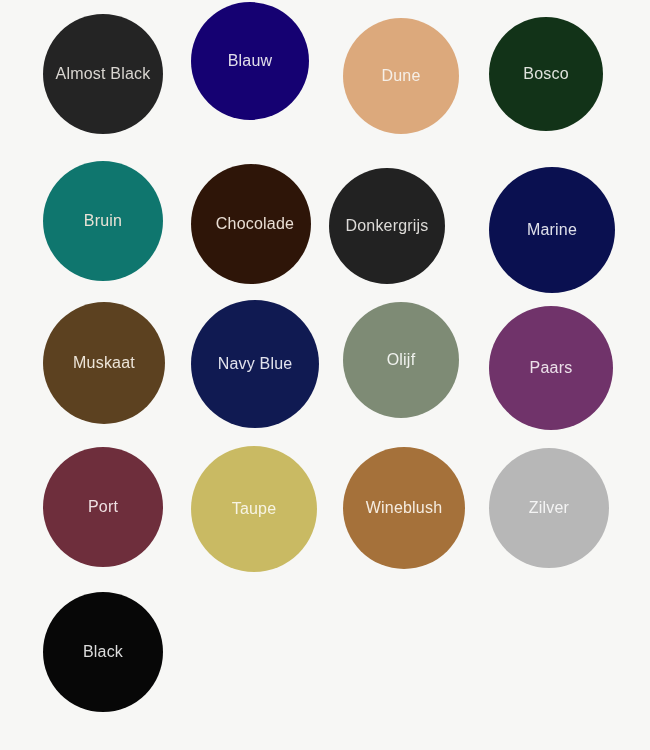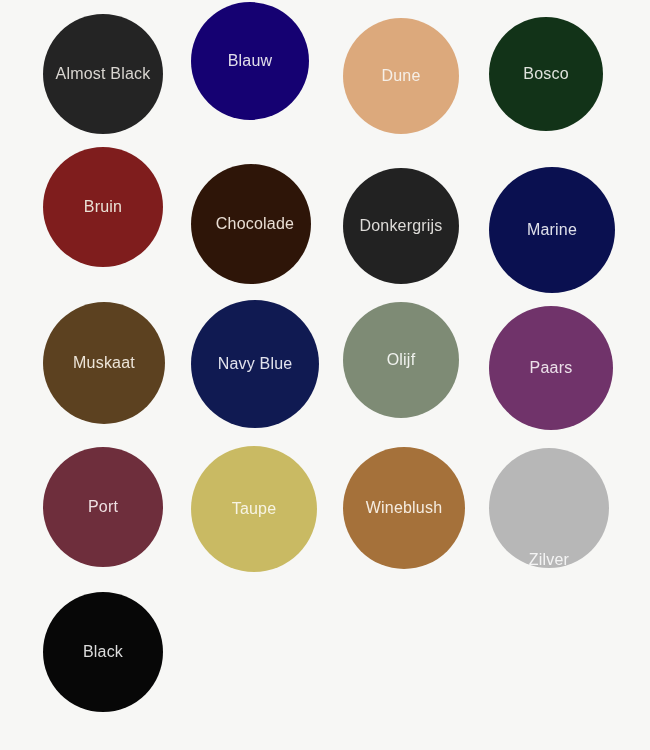--- a/index.html
+++ b/index.html
@@ -49,27 +49,27 @@
     </div>
     <div class="swatch" style="left: 191px; top: 2px; width: 118px; height: 118px; background: rgb(21, 1, 114);">
       <span class="swatch-label" style="color: rgb(224, 221, 234);">Blauw</span>
     </div>
     <div class="swatch" style="left: 343px; top: 18px; width: 116px; height: 116px; background: rgb(220, 169, 124);">
       <span class="swatch-label" style="color: rgb(246, 239, 231);">Dune</span>
     </div>
     <div class="swatch" style="left: 489px; top: 17px; width: 114px; height: 114px; background: rgb(18, 51, 24);">
       <span class="swatch-label" style="color: rgb(223, 227, 221); text-align: right;">Bosco</span>
     </div>
-    <div class="swatch" style="left: 43px; top: 147px; width: 120px; height: 120px; background: #7f1d1d;">
+    <div class="swatch" style="left: 43px; top: 161px; width: 120px; height: 120px; background: #0f766e;">
       <span class="swatch-label" style="color: rgb(234, 226, 214);">Bruin</span>
     </div>
     <div class="swatch" style="left: 191px; top: 164px; width: 120px; height: 120px; background: rgb(46, 21, 8);">
       <span class="swatch-label" style="color: rgb(233, 222, 212); margin-left: 8px;">Chocolade</span>
     </div>
-    <div class="swatch" style="left: 343px; top: 168px; width: 116px; height: 116px; background: rgb(34, 34, 34);">
+    <div class="swatch" style="left: 329px; top: 168px; width: 116px; height: 116px; background: rgb(34, 34, 34);">
       <span class="swatch-label" style="color: rgb(221, 219, 216);">Donkergrijs</span>
     </div>
     <div class="swatch" style="left: 489px; top: 167px; width: 126px; height: 126px; background: rgb(10, 16, 80);">
       <span class="swatch-label" style="color: rgb(223, 224, 234);">Marine</span>
     </div>
     <div class="swatch" style="left: 43px; top: 302px; width: 122px; height: 122px; background: rgb(92, 65, 32);">
       <span class="swatch-label" style="color: rgb(236, 228, 216);">Muskaat</span>
     </div>
     <div class="swatch" style="left: 191px; top: 300px; width: 128px; height: 128px; background: rgb(16, 26, 82);">
       <span class="swatch-label" style="color: rgb(225, 226, 236);">Navy Blue</span>
@@ -82,19 +82,19 @@
     </div>
     <div class="swatch" style="left: 43px; top: 447px; width: 120px; height: 120px; background: rgb(110, 46, 60);">
       <span class="swatch-label" style="color: rgb(238, 224, 226);">Port</span>
     </div>
     <div class="swatch" style="left: 191px; top: 446px; width: 126px; height: 126px; background: rgb(201, 186, 99);">
       <span class="swatch-label" style="color: rgb(247, 244, 228);">Taupe</span>
     </div>
     <div class="swatch" style="left: 343px; top: 447px; width: 122px; height: 122px; background: rgb(165, 113, 58);">
       <span class="swatch-label" style="color: rgb(245, 236, 224);">Wineblush</span>
     </div>
-    <div class="swatch" style="left: 489px; top: 448px; width: 120px; height: 120px; background: rgb(183, 183, 183); align-items: flex-end;">
+    <div class="swatch" style="left: 489px; top: 448px; width: 120px; height: 120px; background: rgb(183, 183, 183);">
       <span class="swatch-label" style="color: rgb(244, 244, 244);">Zilver</span>
     </div>
     <div class="swatch" style="left: 43px; top: 592px; width: 120px; height: 120px; background: rgb(7, 7, 7);">
       <span class="swatch-label" style="color: rgb(220, 220, 220);">Black</span>
     </div>
   </div>
 
 </body></html>

